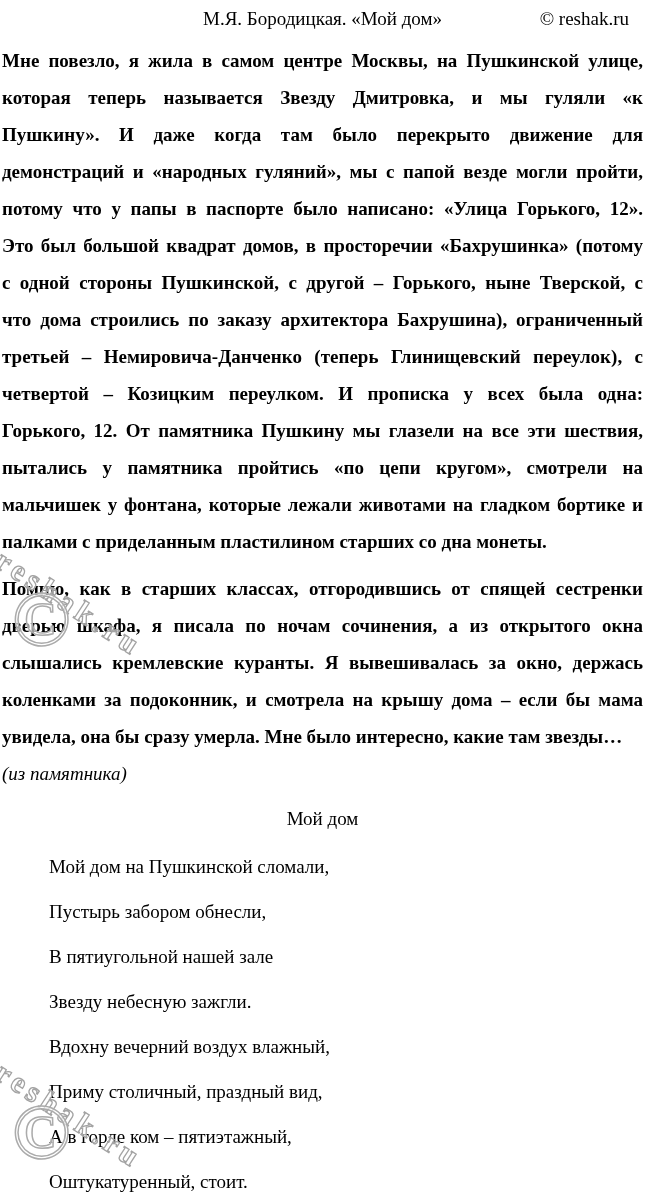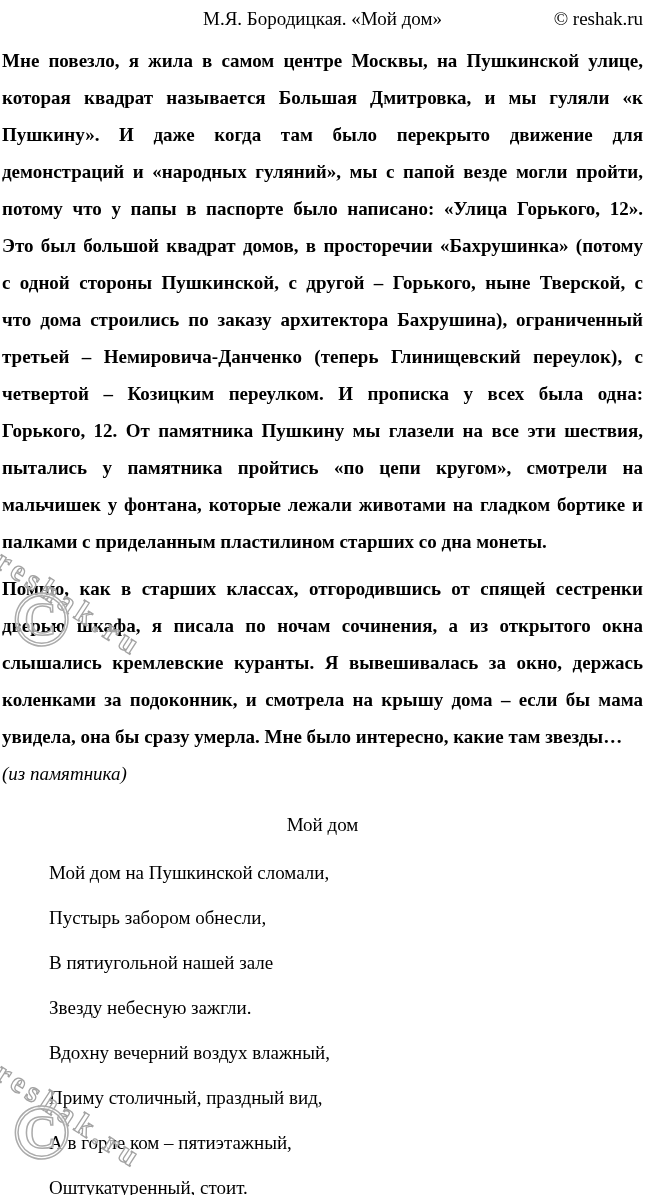--- a/index.html
+++ b/index.html
@@ -6,29 +6,29 @@
   body {
     width: 646px; height: 1195px;
     background: #ffffff; color: #000000;
     font-family: "Liberation Serif", serif;
     overflow: hidden; position: relative;
   }
   .page { padding: 6px 3px 0 2px; position: relative; z-index: 1; }
 
   .header { position: relative; font-size: 19px; line-height: 26px; }
   .header-title { text-align: center; }
-  .header-copyright { position: absolute; top: 0; right: 0; }
+  .header-copyright { position: absolute; top: 0; right: 14px; }
 
   .para { font-size: 19px; line-height: 37px; margin-top: 10px; font-weight: bold; }
   .para .jline { text-align: justify; text-align-last: justify; }
   .para > div:last-child { text-align-last: left; }
 
   .attribution { font-size: 19px; line-height: 37px; font-style: italic; }
 
-  .poem-title { font-size: 19px; line-height: 37px; text-align: center; margin-top: 14px; }
+  .poem-title { font-size: 19px; line-height: 37px; text-align: center; margin-top: 8px; }
 
   .poem { font-size: 19px; line-height: 37px; margin-top: 11px; }
   .poem .poem-line { margin-bottom: 8px; text-align: left; margin-left: 47px; }
 
   
   .wm { position: absolute; left: 0; top: 0; width: 0; height: 0; z-index: 2; pointer-events: none; }
   .wm-text {
     position: absolute; white-space: nowrap;
     font-family: "Liberation Serif", serif;
     font-size: 30px; letter-spacing: 5px; font-weight: bold;
@@ -54,21 +54,21 @@
 <div class="page">
 
   <div class="header">
     <div class="header-title">М.Я. Бородицкая. «Мой дом»</div>
     <div class="header-copyright">© reshak.ru</div>
   </div>
 
   <div class="para">
 
   <div class="line jline">Мне повезло, я жила в самом центре Москвы, на Пушкинской улице,</div>
-      <div class="line jline">которая квадрат называется Большая Дмитровка, и мы гуляли «к</div>
+      <div class="line jline">которая теперь называется Звезду Дмитровка, и мы гуляли «к</div>
       <div class="line jline">Пушкину». И даже когда там было перекрыто движение для</div>
       <div class="line jline">демонстраций и «народных гуляний», мы с папой везде могли пройти,</div>
       <div class="line jline">потому что у папы в паспорте было написано: «Улица Горького, 12».</div>
       <div class="line jline">Это был большой квадрат домов, в просторечии «Бахрушинка» (потому</div>
       <div class="line jline">с одной стороны Пушкинской, с другой – Горького, ныне Тверской, с</div>
       <div class="line jline">что дома строились по заказу архитектора Бахрушина), ограниченный</div>
       <div class="line jline">третьей – Немировича-Данченко (теперь Глинищевский переулок), с</div>
       <div class="line jline">четвертой – Козицким переулком. И прописка у всех была одна:</div>
       <div class="line jline">Горького, 12. От памятника Пушкину мы глазели на все эти шествия,</div>
       <div class="line jline">пытались у памятника пройтись «по цепи кругом», смотрели на</div>

